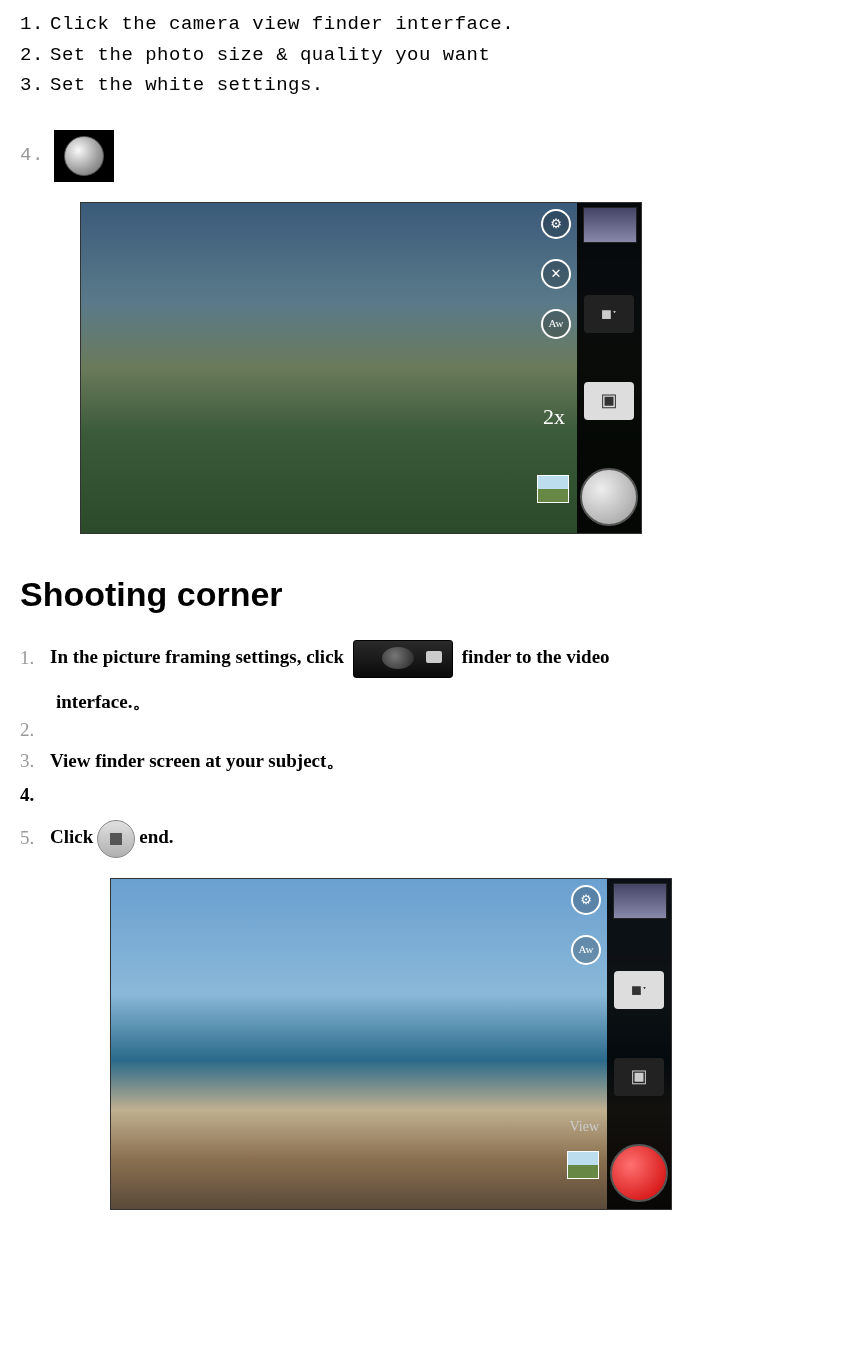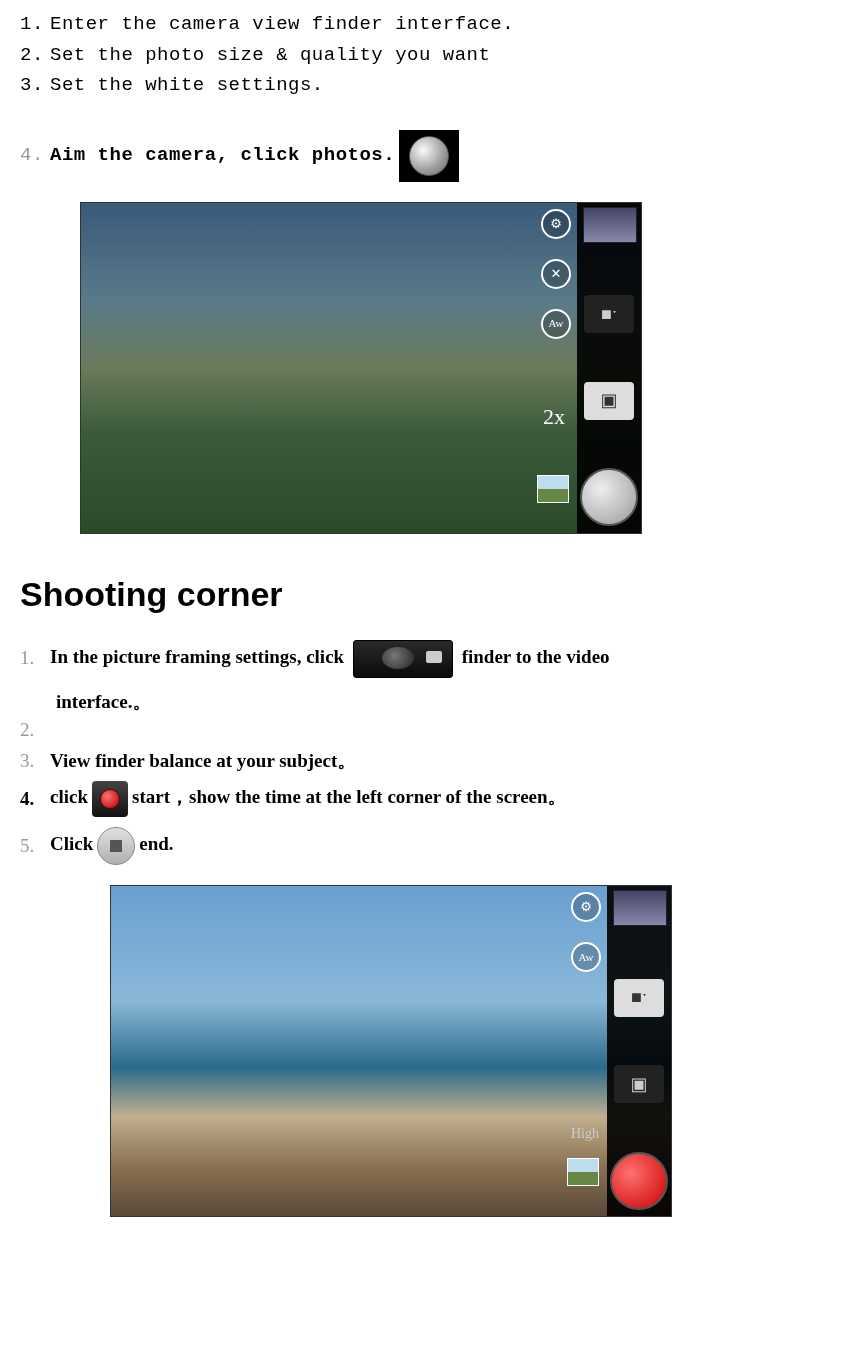--- a/index.html
+++ b/index.html
@@ -125,34 +125,33 @@
     background:linear-gradient(#bbddee 50%, #668844 50%); }
   .thumb-top { position:absolute; right:4px; top:4px; width:52px; height:34px; background:linear-gradient(#446,#88a); border:1px solid #222; }
   .spacer-sm { height:8px; }
 </style>
 </head>
 <body>
 
 <div class="list">
   <div class="item">
     <span class="item-num">1.</span>
-    <span class="item-text">Enter the camera view finder interface.</span>
+    <span class="item-text">Click the camera view finder interface.</span>
   </div>
   <div class="item">
     <span class="item-num">2.</span>
     <span class="item-text">Set the photo size &amp; quality you want</span>
   </div>
   <div class="item">
     <span class="item-num">3.</span>
     <span class="item-text">Set the white settings.</span>
   </div>
   <div class="spacer-sm"></div>
   <div class="item" style="margin-top:20px;">
     <span class="item-num gray-num">4.</span>
-    <span class="item-text bold">Aim the camera, click photos.</span>
     <span class="icon-box shutter-icon">
         <span class="inner"></span>
       </span>
   </div>
 </div>
 
 <div class="preview">
   <div class="left-icons">
     <div>⚙</div>
     <div>✕</div>
@@ -181,46 +180,41 @@
     </span>
   </div>
   <div class="item indent" style="margin-top:10px; margin-bottom:0;">
     <span class="item-text">interface.。</span>
   </div>
   <div class="item" style="align-items:flex-start;">
     <span class="item-num gray-num">2.</span>
   </div>
   <div class="item">
     <span class="item-num gray-num">3.</span>
-    <span class="item-text">View finder balance at your subject。</span>
+    <span class="item-text">View finder screen at your subject。</span>
   </div>
   <div class="item" style="margin-top:6px;">
     <span class="item-num" style="font-weight:bold;">4.</span>
-    <span class="item-text">
-      <span>click</span><span class="icon-box record-icon">
-          <span class="dot"></span>
-        </span><span>start，show the time at the left corner of the screen。</span>
-    </span>
   </div>
   <div class="item" style="margin-top:10px;">
     <span class="item-num gray-num">5.</span>
     <span class="item-text">
       <span>Click</span><span class="icon-box stop-icon">
           <span class="sq"></span>
         </span><span>end.</span>
     </span>
   </div>
 </div>
 
 <div class="preview beach" style="margin-left:90px;">
   <div class="left-icons">
     <div>⚙</div>
     <div style="font-size:11px;">Aw</div>
   </div>
-  <span class="hq-lbl">High</span>
+  <span class="hq-lbl">View</span>
   <div class="gal-thumb"></div>
   <div class="right-rail">
     <div class="thumb-top"></div>
     <div style="height:38px;"></div>
     <div class="rail-btn" style="background:#ddd; color:#333;">■ˑ</div>
     <div class="rail-btn">▣</div>
     <div class="rail-big red"></div>
   </div>
 </div>
 

